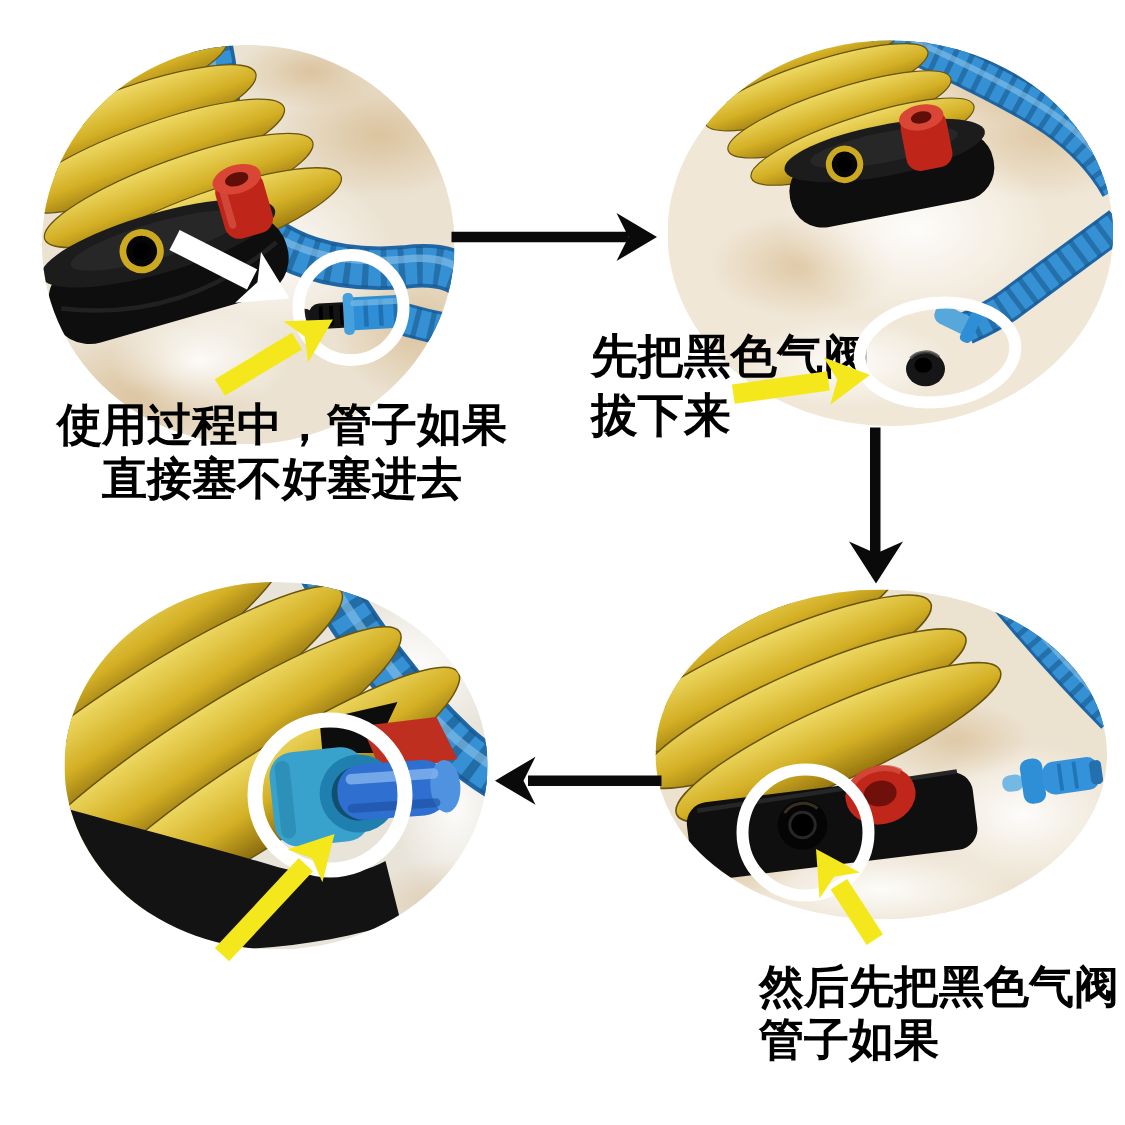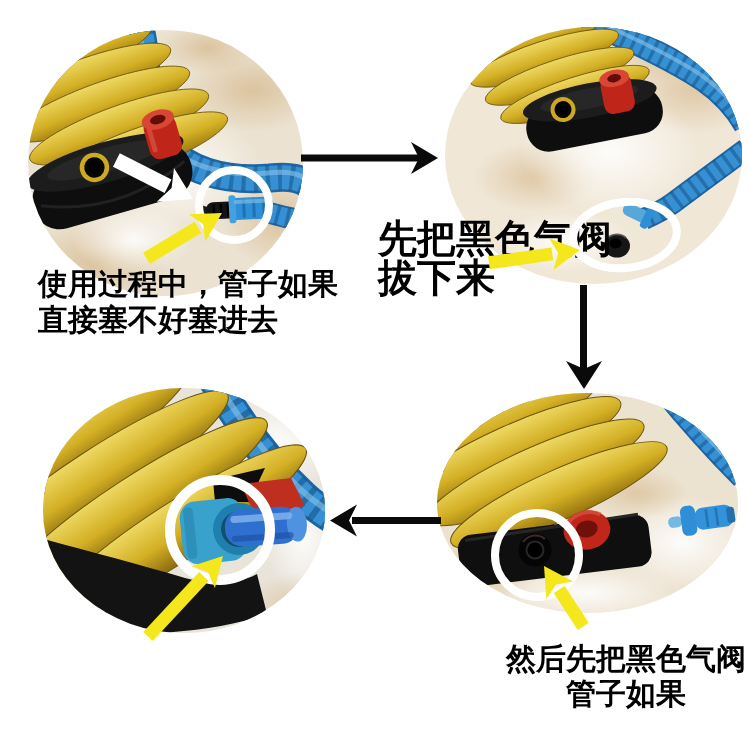--- a/index.html
+++ b/index.html
@@ -5,23 +5,23 @@
   html,body{margin:0;padding:0;background:#ffffff;}
   body{width:750px;height:750px;overflow:hidden;font-family:"DejaVu Sans","Liberation Sans",sans-serif;}
   .canvas{position:relative;width:750px;height:750px;background:#ffffff;}
   .photo{position:absolute;border-radius:50%;overflow:hidden;}
   .photo svg{display:block;width:100%;height:100%;}
   .p1{left:28px;top:30px;width:275px;height:266px;}
   .p2{left:445px;top:27px;width:297px;height:257px;}
   .p3{left:437px;top:393px;width:301px;height:220px;}
   .p4{left:43px;top:388px;width:282px;height:245px;}
   .caption{position:absolute;font-weight:700;color:#000;white-space:nowrap;z-index:5;}
-  .c1{left:38px;top:266px;font-size:30px;line-height:36px;}
-  .c2{left:378px;top:219px;font-size:39px;line-height:39px;}
-  .c3{left:506px;top:641px;font-size:30px;line-height:35px;text-align:center;}
+  .c1{left:38px;top:266px;font-size:30px;line-height:36px;text-align:center;}
+  .c2{left:394px;top:219px;font-size:31px;line-height:39px;}
+  .c3{left:506px;top:641px;font-size:30px;line-height:35px;}
   .c4{left:50px;top:651px;font-size:29px;line-height:38px;}
   #overlay{position:absolute;left:0;top:0;z-index:9;pointer-events:none;}
 </style>
 </head>
 <body>
 
 <div class="canvas">
 
   <div class="photo p1">
     <svg viewBox="0 0 275 266">

